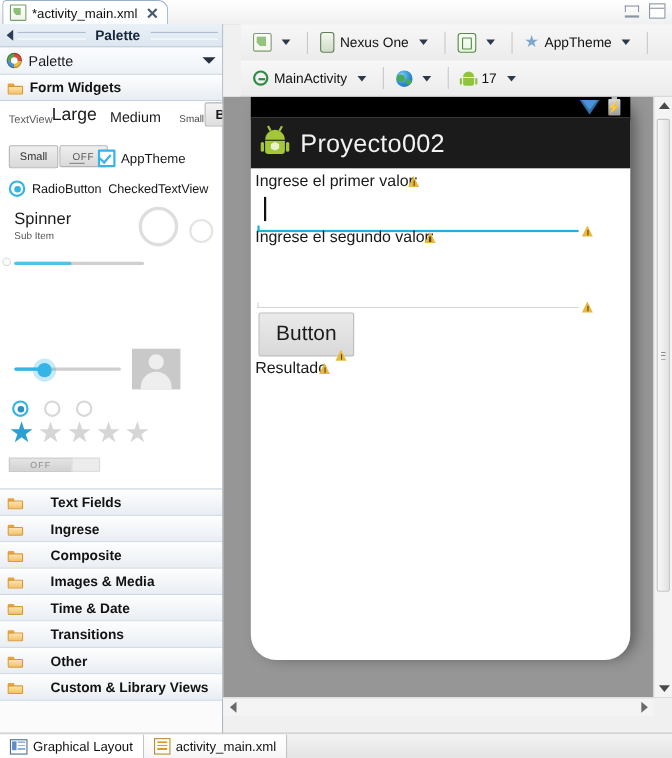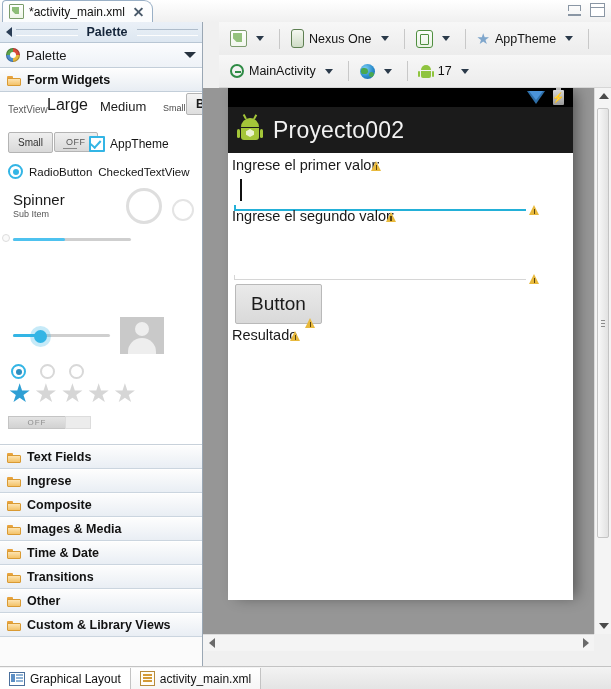--- a/index.html
+++ b/index.html
@@ -300,21 +300,21 @@
     border:1px solid #c4c4c4; box-sizing:border-box;
   }
   .toggle-off:after{
     content:"";position:absolute;right:-26px;top:-1px;width:26px;height:13px;
     background:#ececec;border:1px solid #dcdcdc;box-sizing:border-box;
   }
 
   .cat-list { }
   .cat-row {
     height: 24px;
-    display:flex; align-items:center; gap:6px;
+    display:flex; align-items:center; gap:25px;
     padding: 0 7px;
     background: linear-gradient(#fdfdfd,#e9eef4);
     border-bottom: 1px solid #cbd5df;
     border-top: 1px solid #ffffff;
     font-weight: bold; font-size:12.5px; color:#121212;
     box-sizing: border-box;
   }
 
   
   .editor {
@@ -481,20 +481,21 @@
   
   .canvas {
     position:absolute; left:0; top:66px; right:0; bottom:33px;
     background:#969696;
     overflow:hidden;
   }
   .device {
     position:absolute; left:25px; top:0px; width:345px; height:512px;
     background:#ffffff;
     box-shadow: 6px 0 14px -3px rgba(0,0,0,.45);
+    border-radius: 23px;
   }
   .dev-status {
     height:19px; background:#000; position:relative;
   }
   .sig {
     position:absolute; right:28px; top:3px;
     width:0;height:0;
     border-left:9px solid transparent;
     border-right:9px solid transparent;
     border-top:13px solid #2f6fa8;

